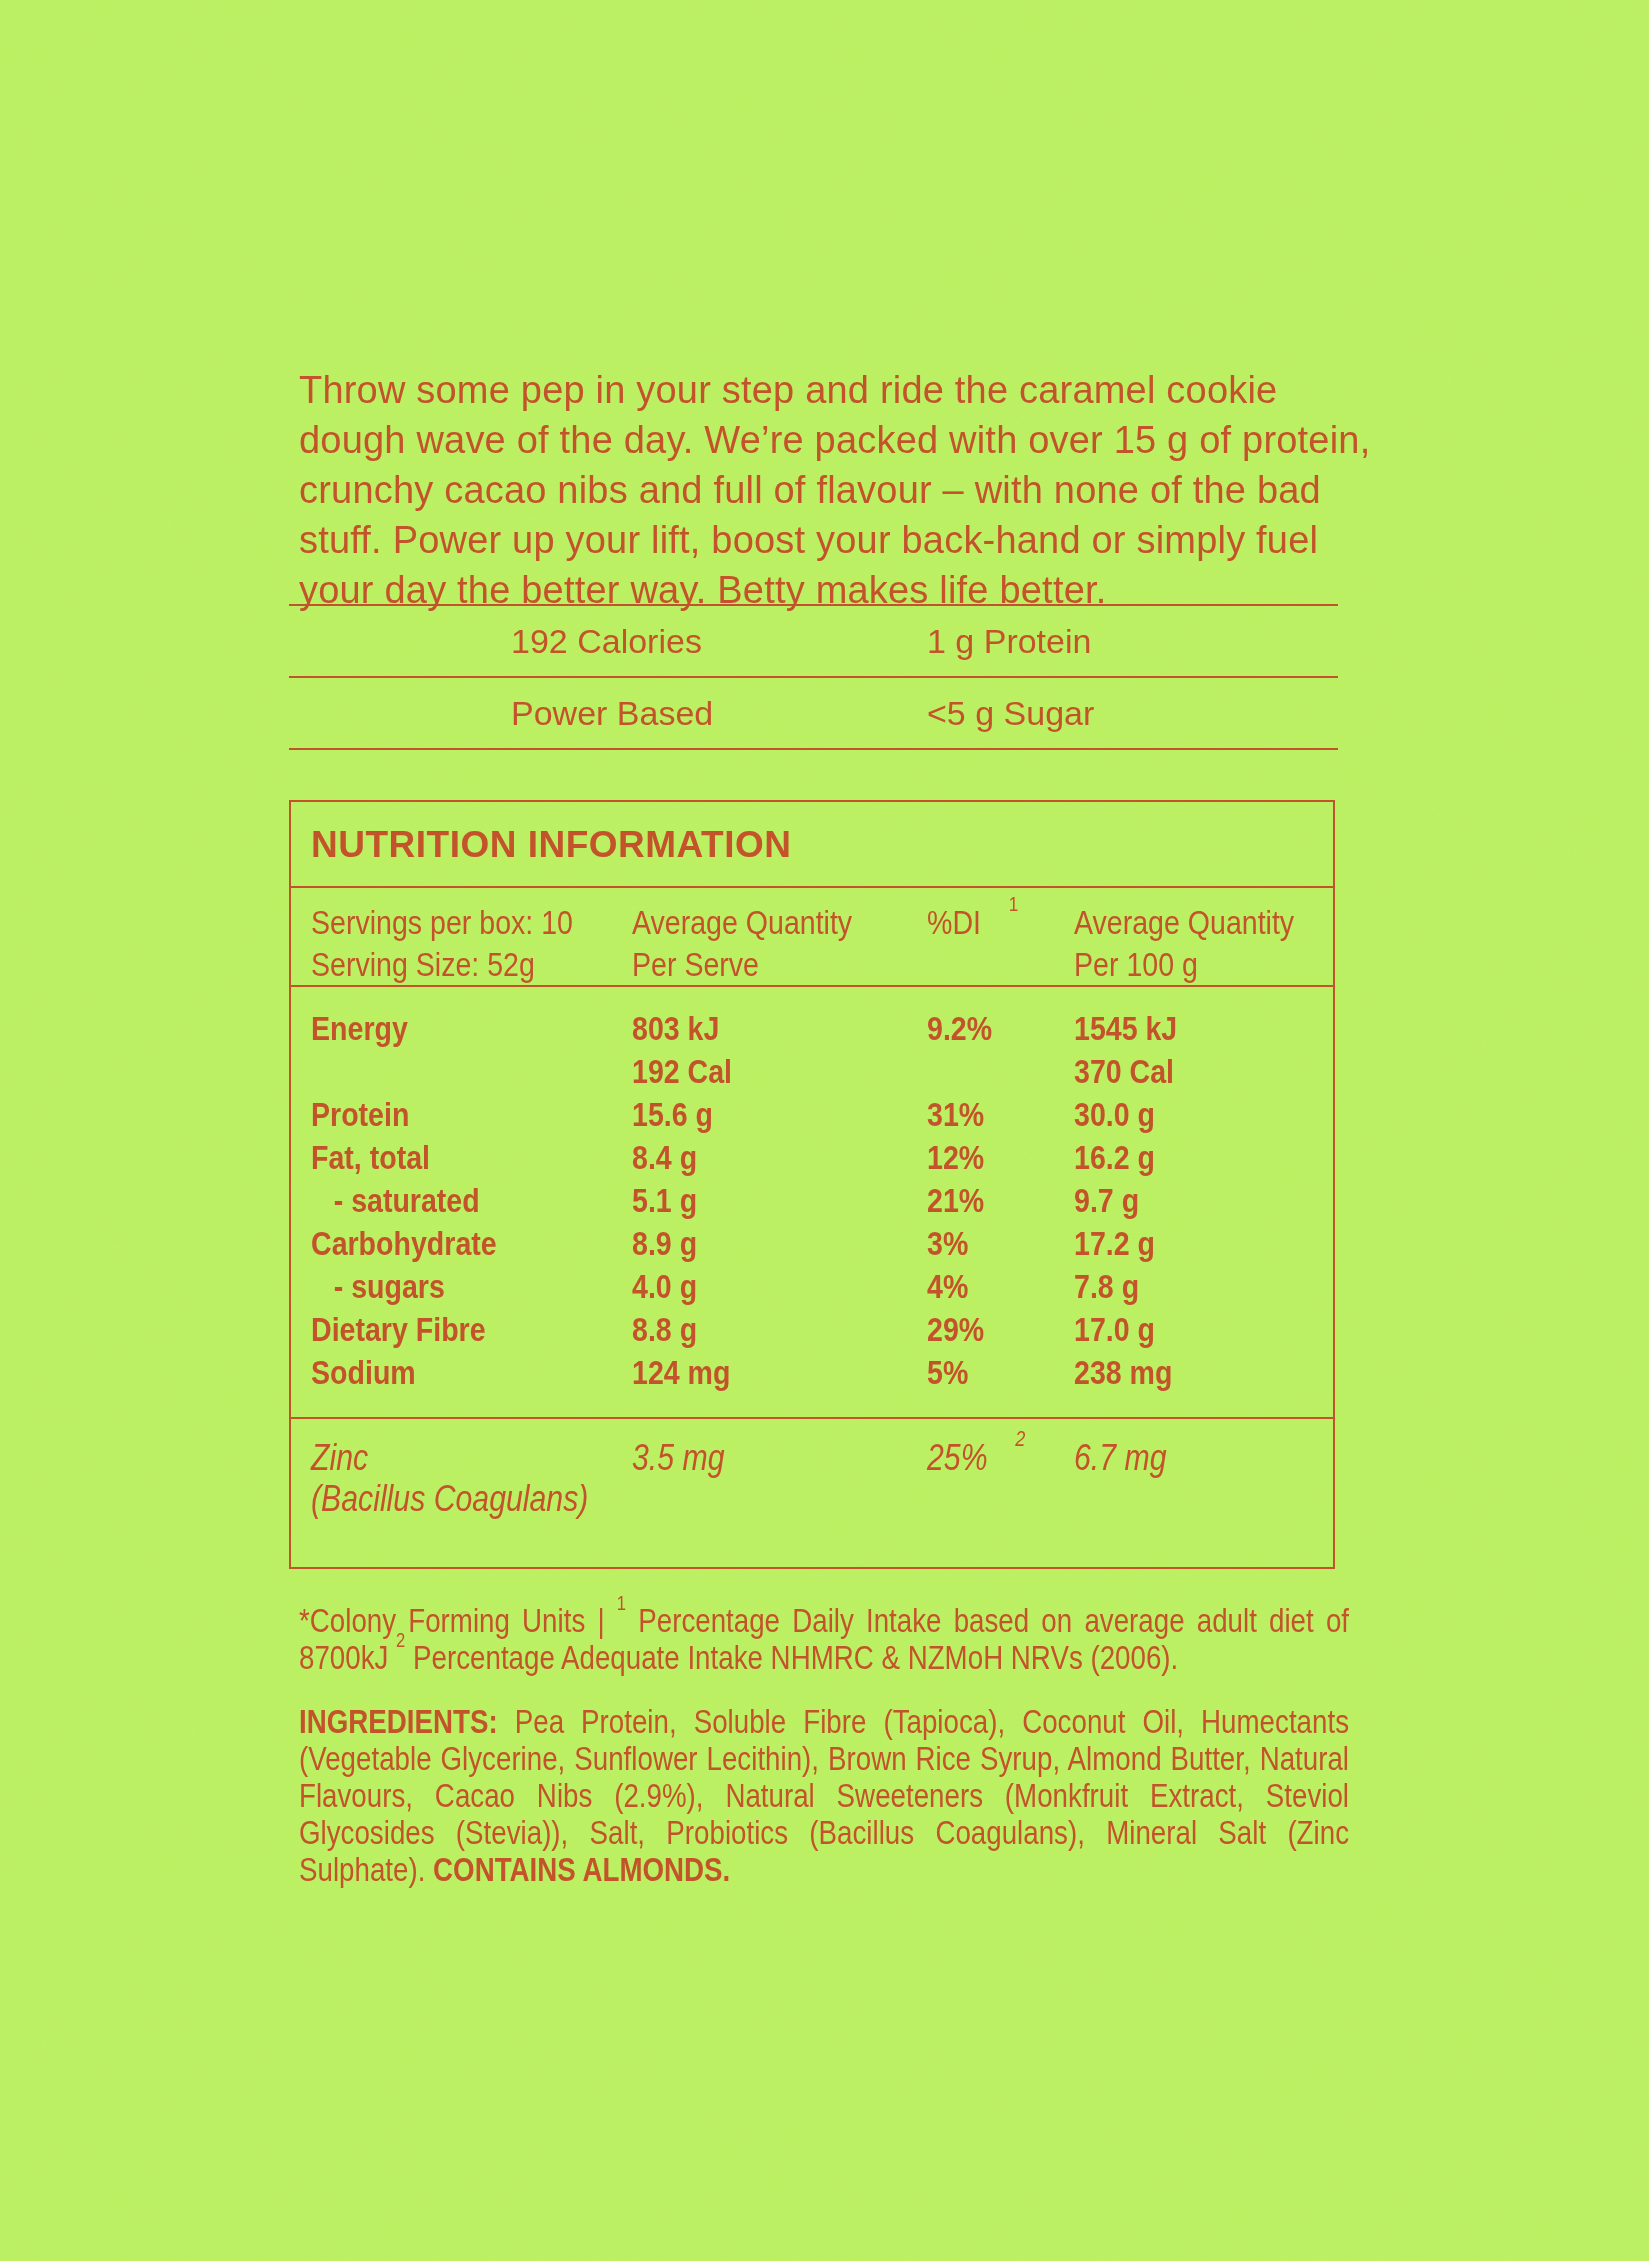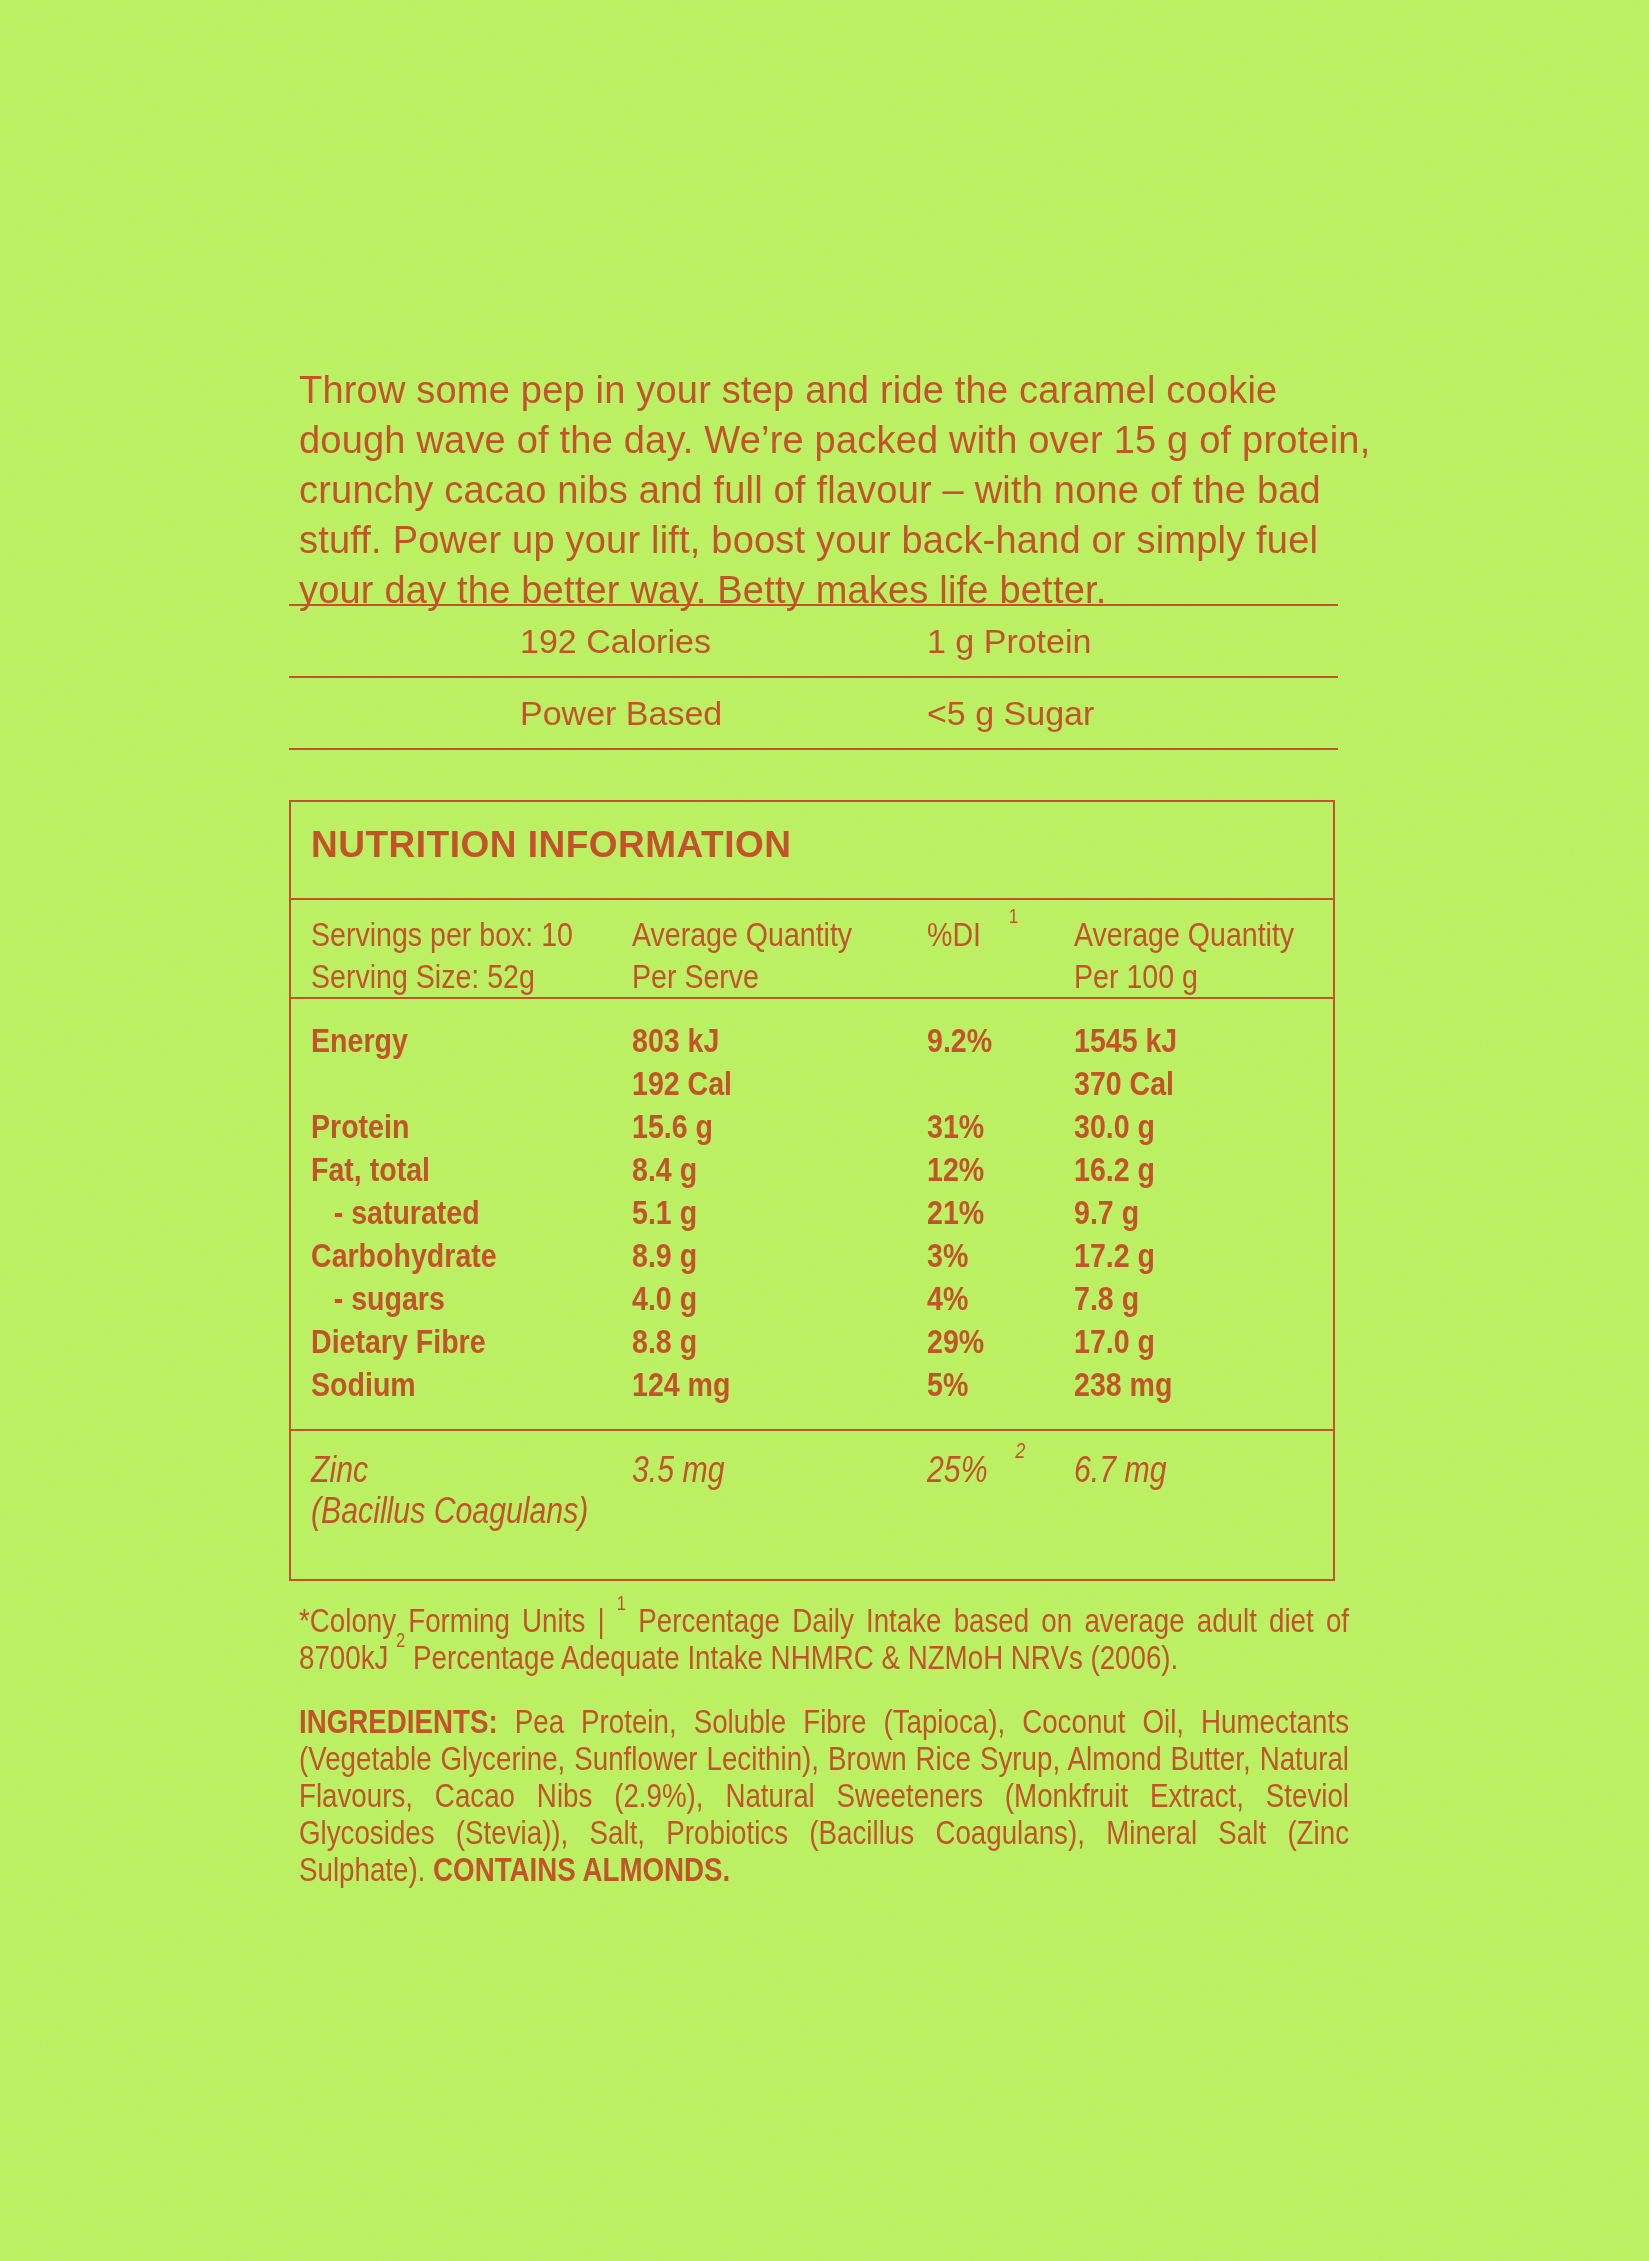--- a/index.html
+++ b/index.html
@@ -44,34 +44,34 @@
   }
   .qf-row { position: relative; height: 70px; }
   .qf-row:first-child { border-bottom: 2.7px solid #C3532A; }
   .qf-left, .qf-right {
     position: absolute;
     top: 50%;
     transform: translateY(-50%);
     font-size: 34px;
     white-space: nowrap;
   }
-  .qf-left  { left: 231px; }
+  .qf-left  { left: 222px; }
   .qf-right { left: 638px; }
 
   
   .nt {
     position: absolute;
     left: 289px;
     top: 800px;
     width: 1042px;
     border: 2.7px solid #C3532A;
   }
   .nt-title {
     height: 62px;
-    padding: 22px 0 12px 20px;
+    padding: 22px 0 0 20px;
     border-bottom: 2.7px solid #C3532A;
     font-size: 37px;
     font-weight: bold;
     letter-spacing: 0.5px;
   }
   .nt-grid {
     display: grid;
     grid-template-columns: 321px 295px 147px auto;
   }
   .nt-header {

